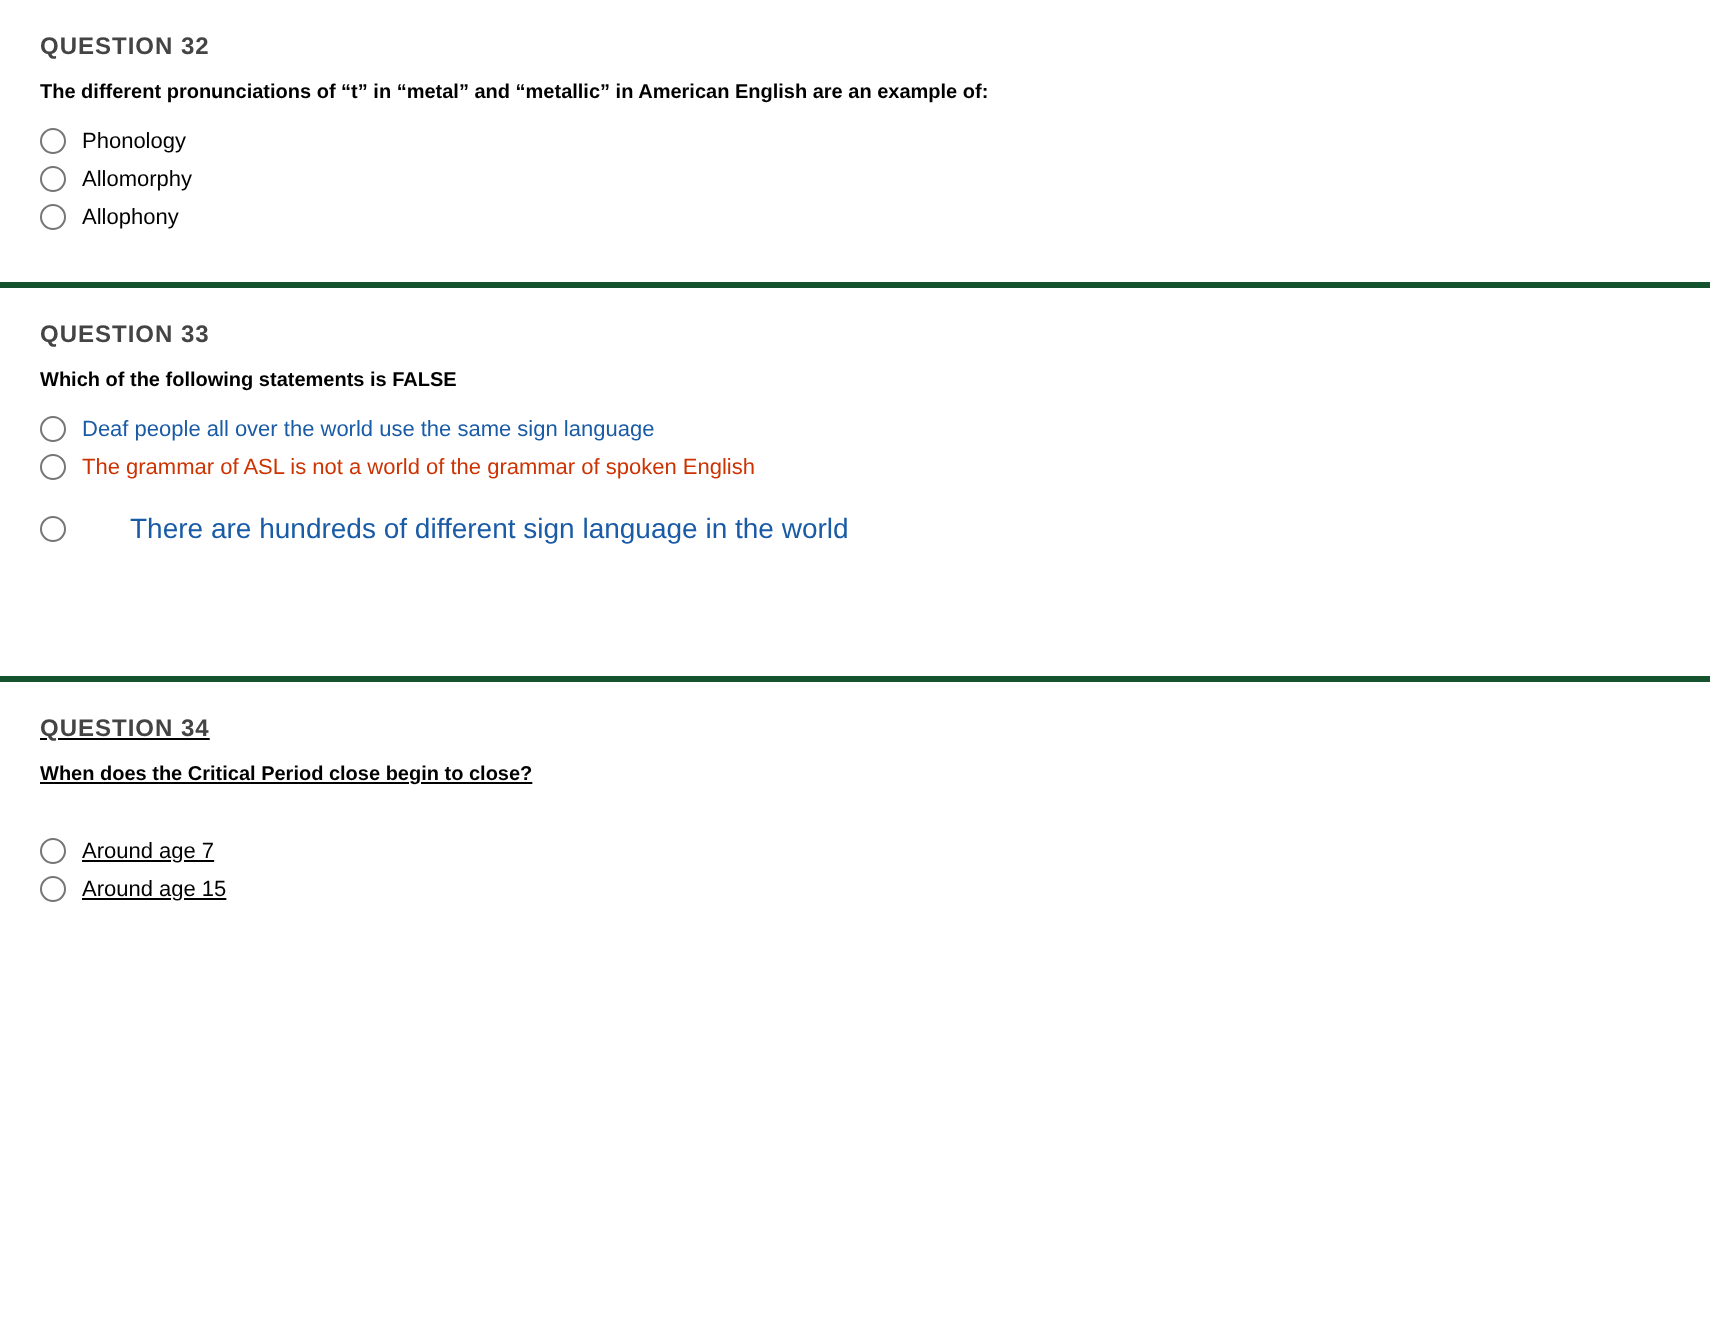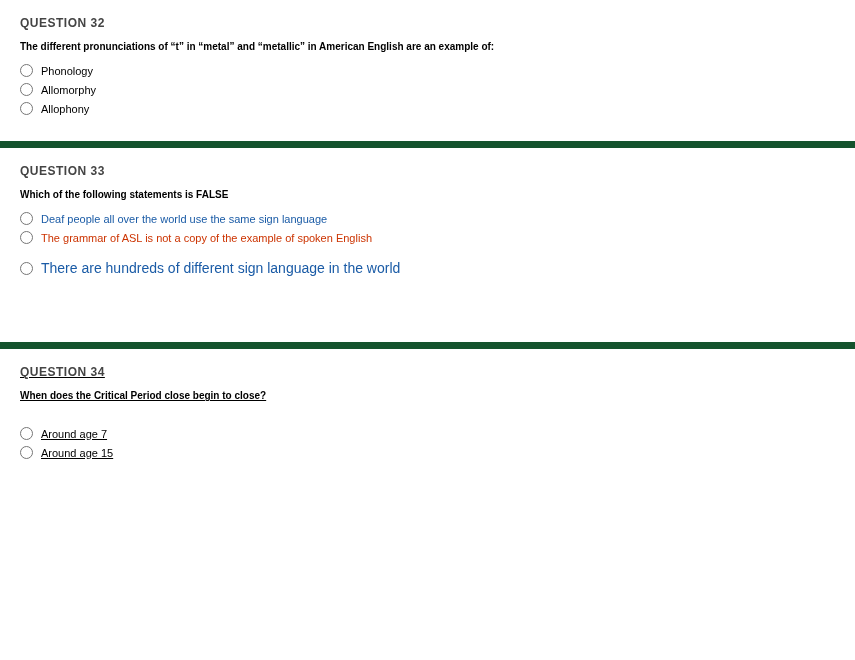--- a/index.html
+++ b/index.html
@@ -16,21 +16,21 @@
       width: 855px;
       min-height: 660px;
     }
 
     .quiz-container {
       padding: 0;
     }
 
     .question-block {
       padding: 16px 20px 20px 20px;
-      border-bottom: 7px solid #14532d;
+      border-bottom: 3px solid #14532d;
     }
 
     .question-number {
       font-size: 12px;
       font-weight: bold;
       color: #444444;
       margin-bottom: 10px;
       letter-spacing: 0.5px;
     }
 
@@ -70,20 +70,21 @@
       color: #cc3300;
     }
 
     .q33-option3 {
       margin-top: 16px;
     }
 
     .q33-option3 .answer-label {
       color: #1a5ba6;
       font-size: 14px;
+      margin-left: 24px;
     }
 
     .q34-block {
       padding: 16px 20px 20px 20px;
       text-decoration: underline;
     }
 
     .spacer {
       height: 8px;
     }
@@ -112,21 +113,21 @@
 
   <div class="question-block">
     <div class="question-number">QUESTION 33</div>
     <div class="question-text">Which of the following statements is FALSE</div>
     <div class="answer-option">
       <input type="radio" name="q33" id="q33_a" style="">
       <label class="answer-label option-blue" for="q33_a">Deaf people all over the world use the same sign language</label>
     </div>
     <div class="answer-option">
       <input type="radio" name="q33" id="q33_b" style="">
-      <label class="answer-label option-red-brown" for="q33_b">The grammar of ASL is not a copy of the example of spoken English</label>
+      <label class="answer-label option-red-brown" for="q33_b">The grammar of ASL is not a world of the grammar of spoken English</label>
     </div>
     <div class="answer-option q33-option3">
       <input type="radio" name="q33" id="q33_c" style="">
       <label class="answer-label option-blue" for="q33_c">There are hundreds of different sign language in the world</label>
     </div>
     <div style="height: 40px;"></div>
   </div>
 
   <div class="q34-block">
     <div class="question-number">QUESTION 34</div>

